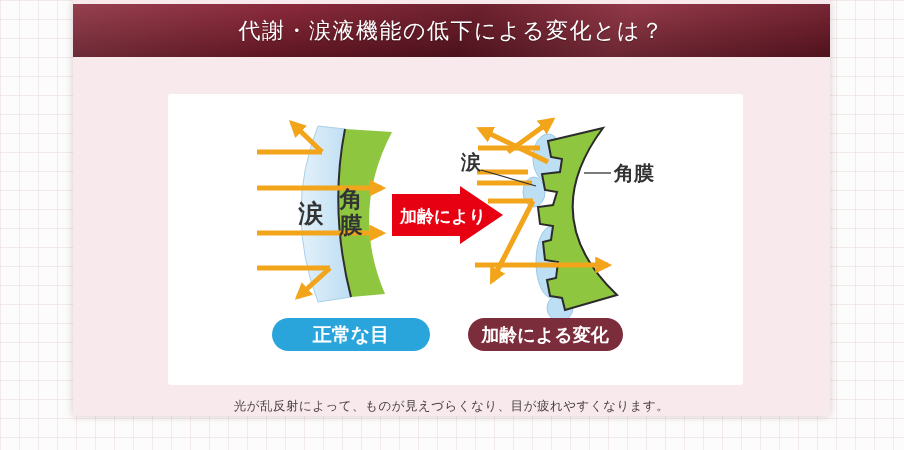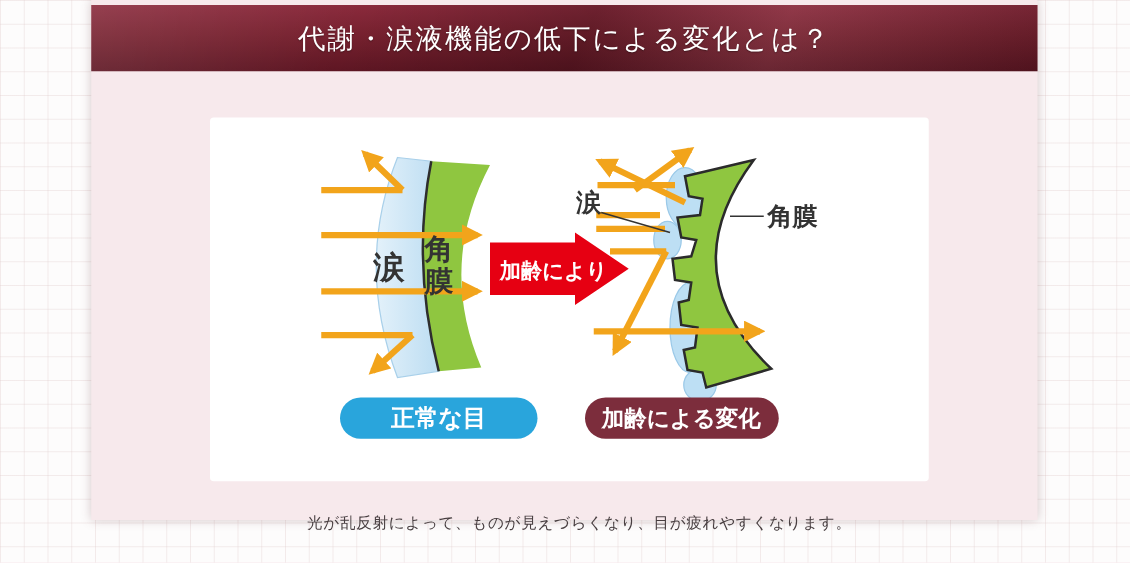--- a/index.html
+++ b/index.html
@@ -29,21 +29,21 @@
     margin:0;color:#ffffff;font-family:"Liberation Serif", serif;
     font-size:22px;font-weight:normal;letter-spacing:1.5px;
     text-shadow:0 1px 1px rgba(0,0,0,.35);
   }
   .diagram-card{
     position:absolute;left:95px;top:94px;width:575px;height:291px;
     background:#ffffff;border-radius:3px;
   }
   .diagram-card svg{display:block;}
   .caption{
-    position:absolute;left:0;top:398px;width:757px;margin:12px;
+    position:absolute;left:0;top:398px;width:757px;margin:0;
     text-align:center;font-size:12.5px;color:#473e40;letter-spacing:.5px;
   }
   text{font-family:"Liberation Sans", sans-serif;}
   .lbl{fill:#333333;font-weight:bold;}
   .pill-txt{fill:#ffffff;font-weight:bold;}
 </style>
 </head>
 <body>
 
 <div class="page-column">

